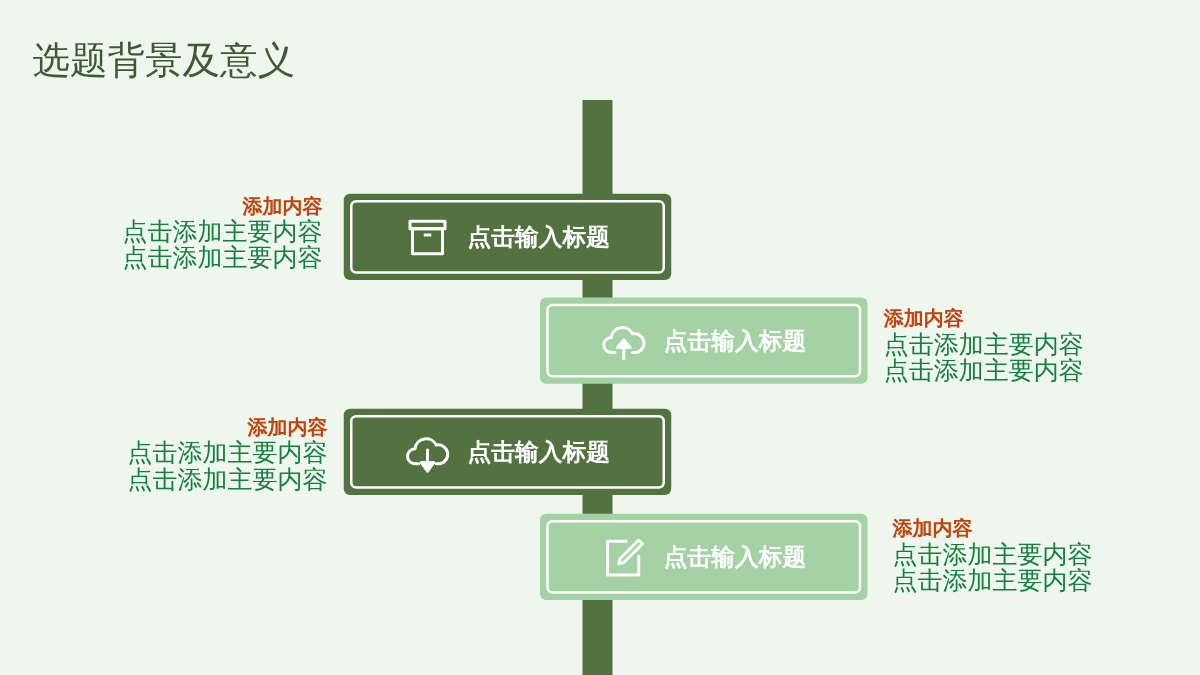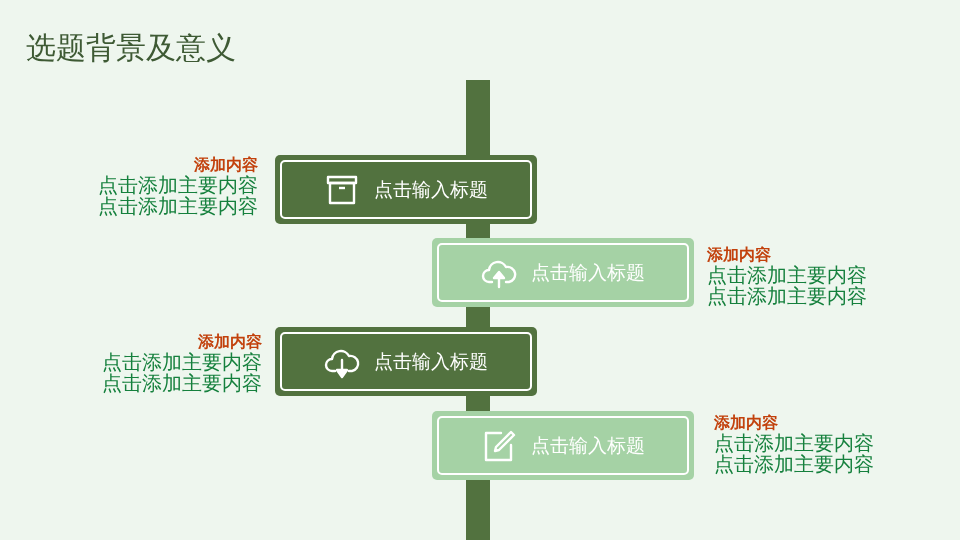--- a/index.html
+++ b/index.html
@@ -17,21 +17,21 @@
     background:#52723f;
   }
   .sign {
     position:absolute; width:262px; height:69px; border-radius:5px;
     box-sizing:border-box; padding:5px;
   }
   .sign .inner {
     width:100%; height:100%; box-sizing:border-box;
     border:2.5px solid #ffffff; border-radius:5px;
     display:flex; align-items:center; justify-content:center;
-    color:#ffffff; font-weight:normal; font-size:19px;
+    color:#ffffff; font-weight:bold; font-size:19px;
   }
   .sign.dark { background:#52723f; }
   .sign.light { background:#a5d2a5; }
   .sign .icon { width:36px; height:36px; margin-right:14px; display:flex; align-items:center; justify-content:center; }
   .sign .icon svg { width:36px; height:36px; }
   .note { position:absolute; color:#2a2a2a; line-height:21px; }
   .note .head { font-size:16px; font-weight:bold; color:#c2410c; }
   .note .line { font-size:20px; color:#15803d; }
   .note.left { text-align:right; }
   .note.right { text-align:left; }

